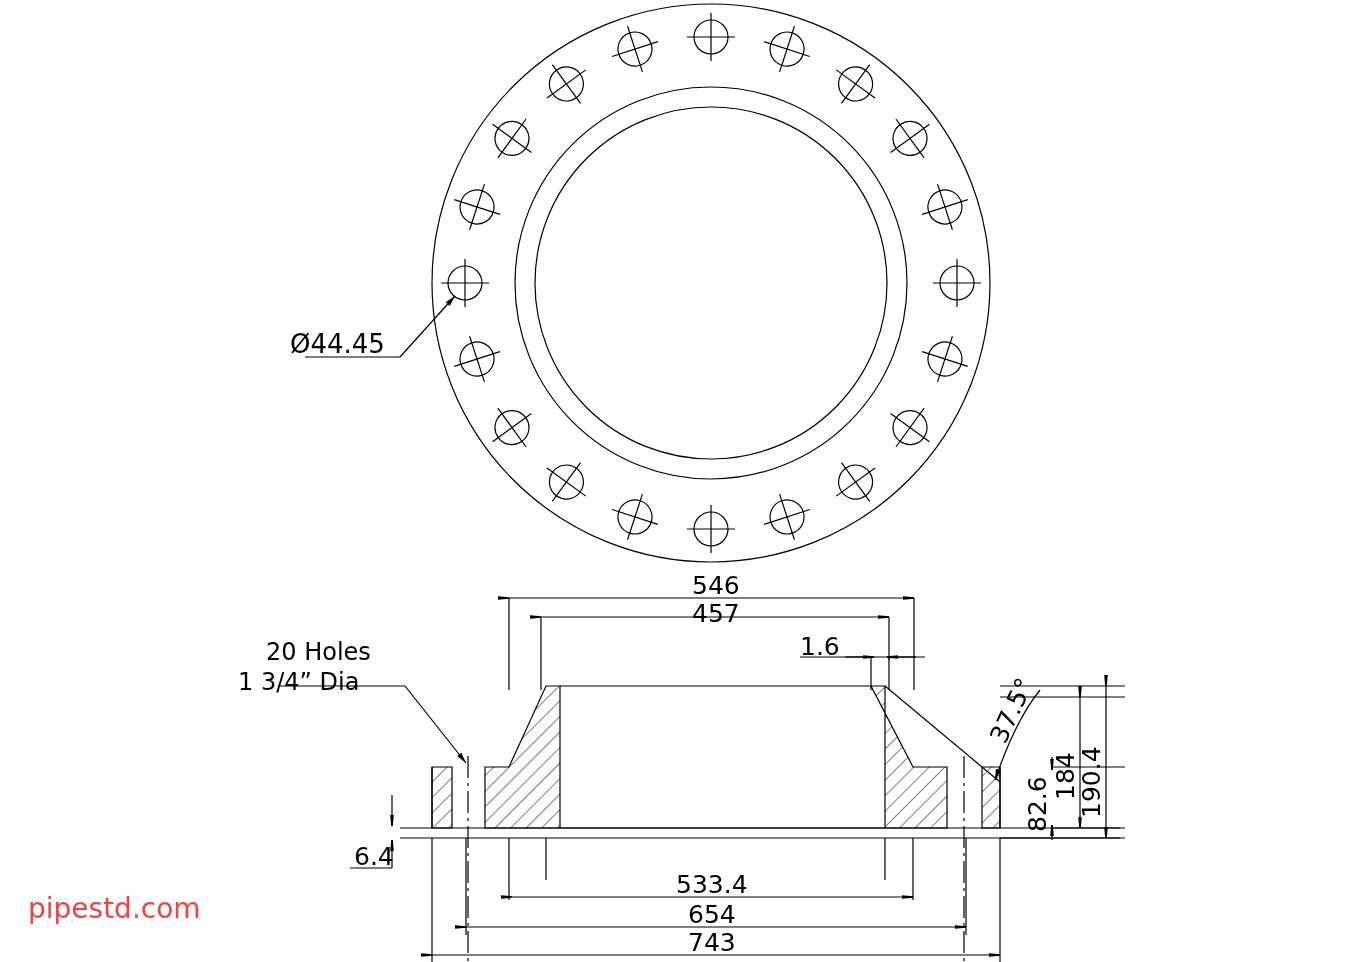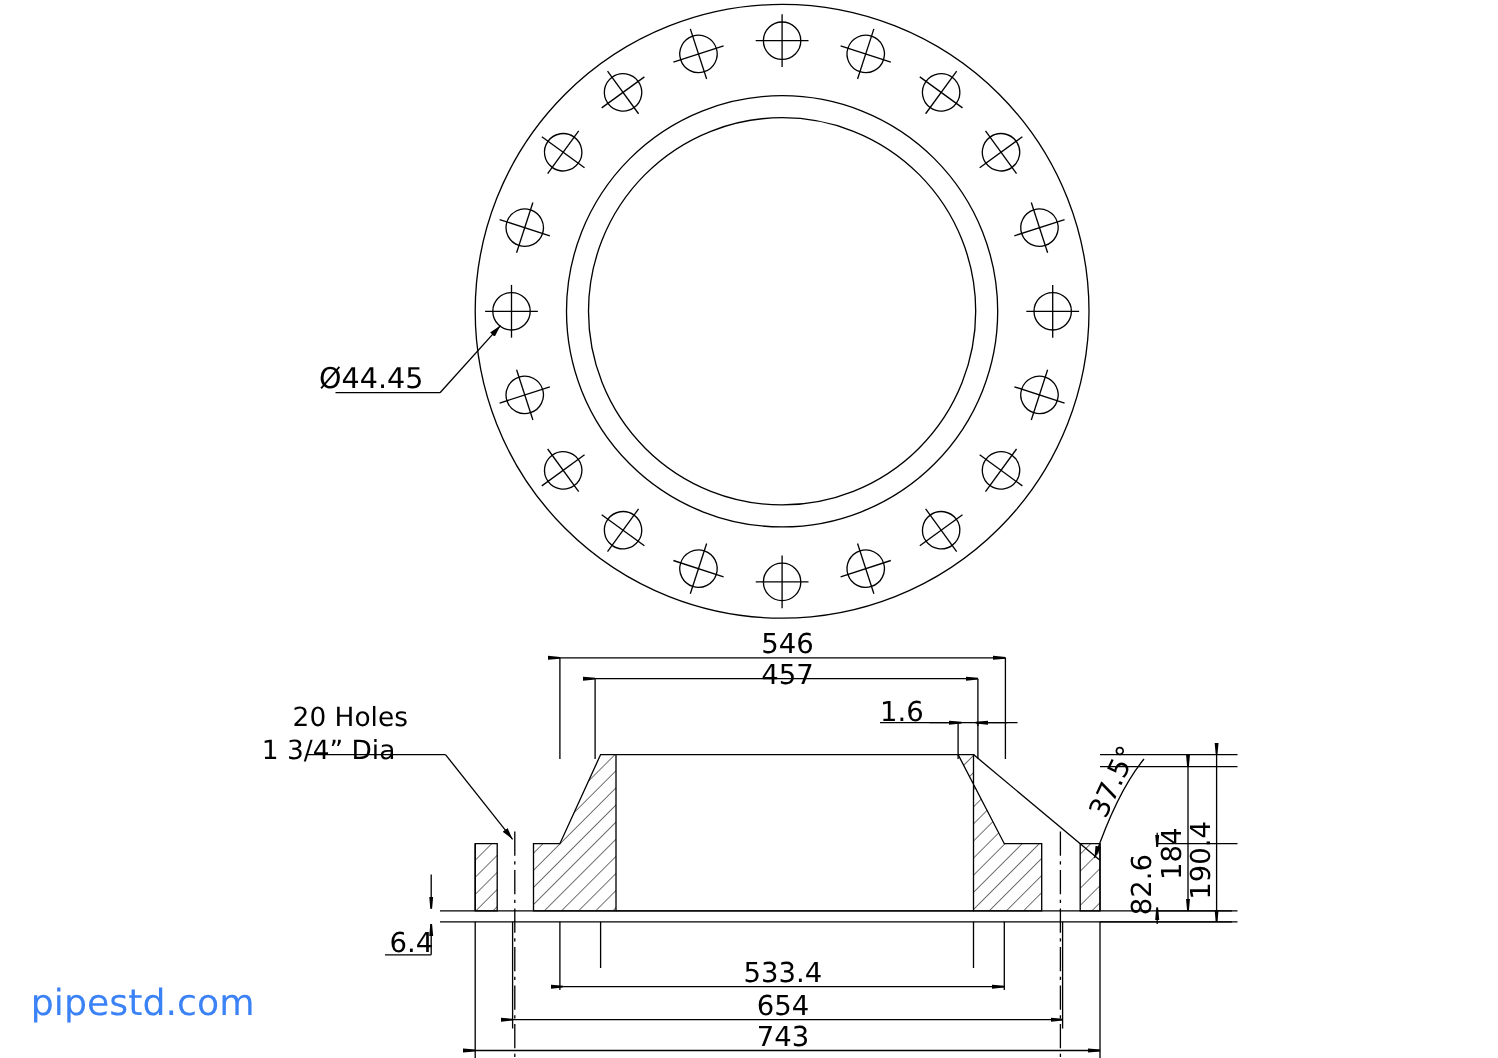--- a/index.html
+++ b/index.html
@@ -1,20 +1,20 @@
 <!DOCTYPE html>
 <html><head>
 <meta charset="utf-8">
 <title>Flange Technical Drawing</title>
 <style>
   html,body{margin:0;padding:0;background:#ffffff;}
   body{width:1362px;height:962px;position:relative;overflow:hidden;
        font-family:"DejaVu Sans",sans-serif;}
   #drawing{position:absolute;left:0;top:0;width:1362px;height:962px;}
-  .wm{position:absolute;left:28px;top:892px;font-size:33px;color:#3b82f6;
+  .wm{position:absolute;left:28px;top:892px;font-size:28px;color:#ef4444;
       font-family:"DejaVu Sans",sans-serif;letter-spacing:0px;}
   svg text{font-family:"DejaVu Sans",sans-serif;fill:#000;}
 </style>
 </head>
 <body>
 
 <div id="drawing">
 <svg width="1362" height="962" viewBox="0 0 1362 962">
 
   <defs>

